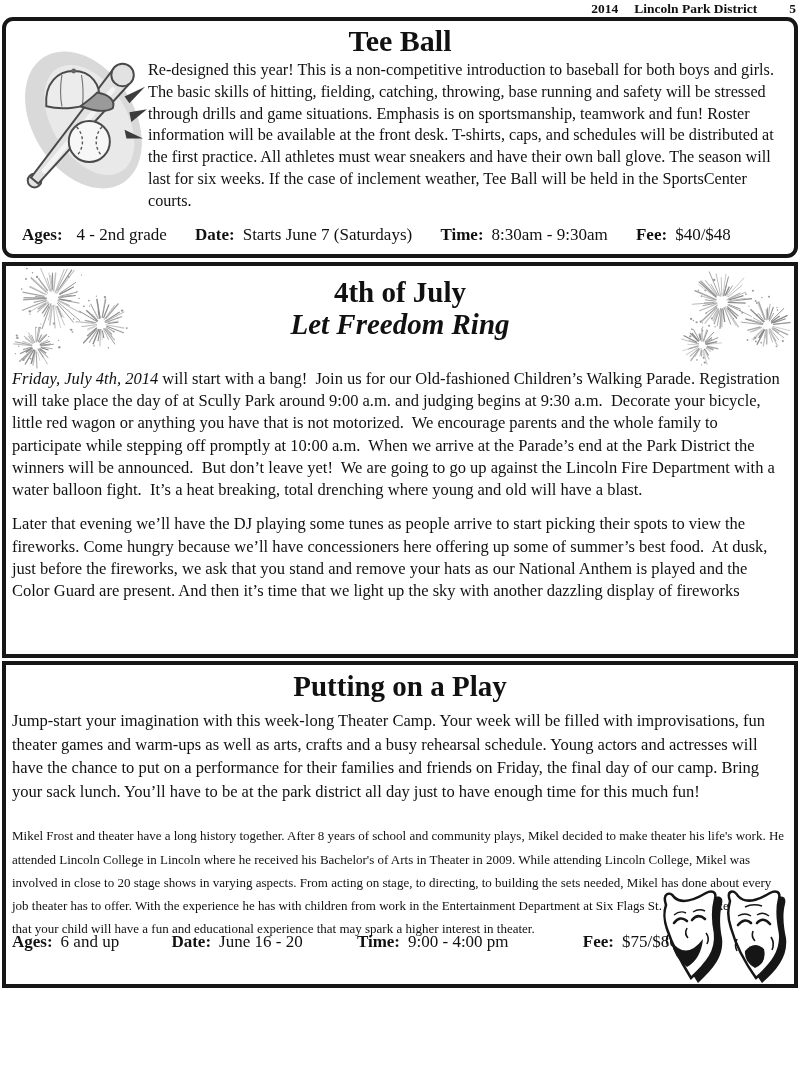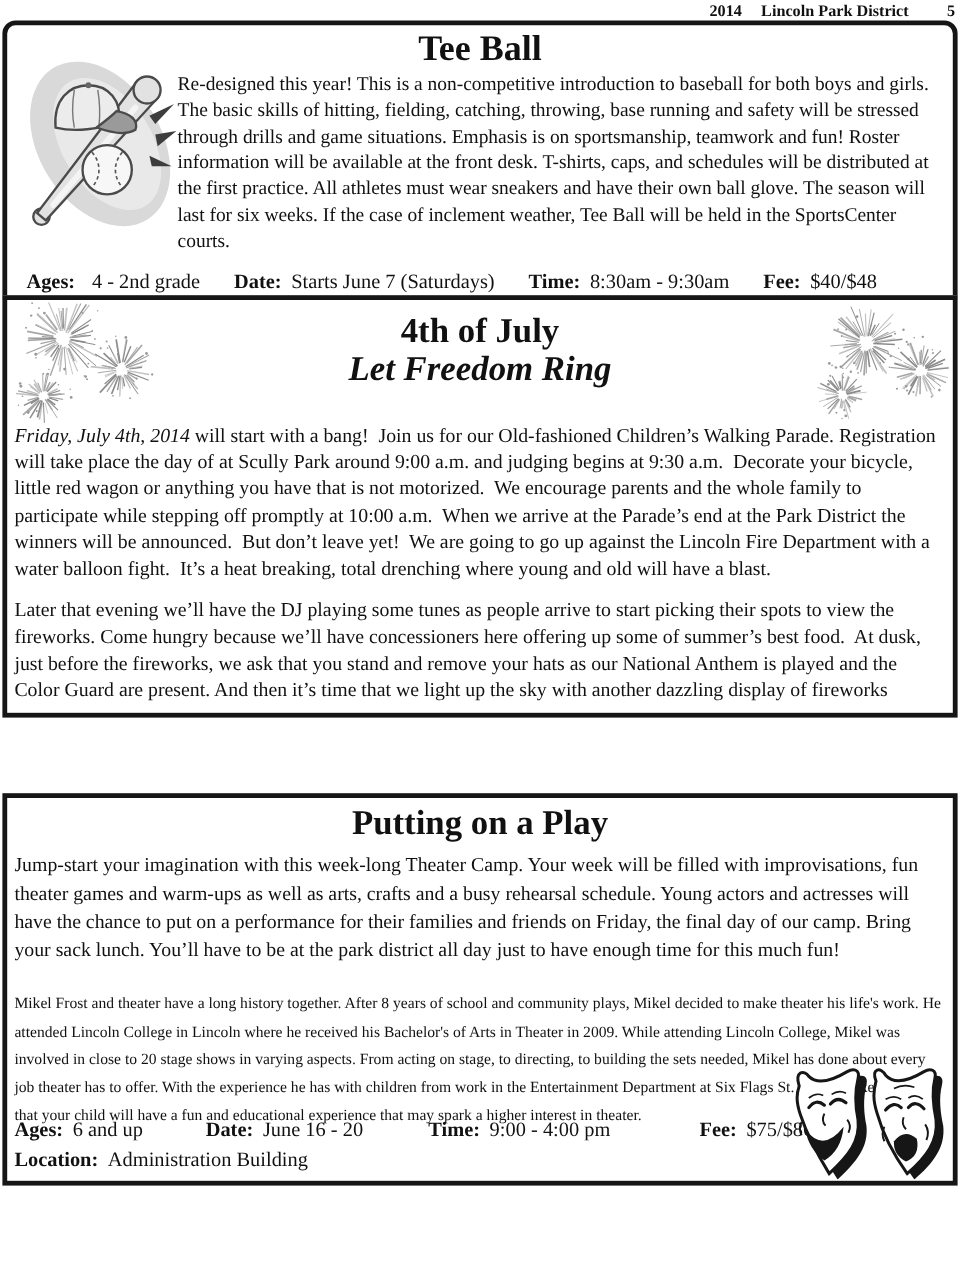--- a/index.html
+++ b/index.html
@@ -21,21 +21,21 @@
   }
   .page-header .hdr-year { margin-right:16px; }
   .page-header .hdr-num  { margin-left:32px; }
 
   
   .box {
     position:absolute; left:2px; right:2px;
     border:4px solid #161616; background:#fff; overflow:hidden;
   }
   .box-teeball { top:17px;  height:241px;border-radius:11px; }
-  .box-july    { top:246px; height:352px; }
+  .box-july    { top:262px; height:396px; }
   .box-play    { top:661px; height:327px; }
 
   .section-title {
     text-align:center; font-weight:bold; font-size:30px; line-height:32px;
   }
   .box-teeball .section-title { margin-top:4px; }
   .box-july .section-title    { margin-top:10px; font-size:29px; line-height:32px; }
   .box-play .section-title    { margin-top:5px;  font-size:29px; line-height:32px; }
   .section-subtitle {
     text-align:center; font-weight:bold; font-style:italic;
@@ -464,23 +464,20 @@
 
     <p class="body-text play-p1">Jump-start your imagination with this week-long Theater Camp. Your week will be filled with improvisations, fun theater games and warm-ups as well as arts, crafts and a busy rehearsal schedule. Young actors and actresses will have the chance to put on a performance for their families and friends on Friday, the final day of our camp. Bring your sack lunch. You’ll have to be at the park district all day just to have enough time for this much fun!</p>
     <p class="body-text play-p2">Mikel Frost and theater have a long history together. After 8 years of school and community plays, Mikel decided to make theater his life's work. He attended Lincoln College in Lincoln where he received his Bachelor's of Arts in Theater in 2009. While attending Lincoln College, Mikel was involved in close to 20 stage shows in varying aspects. From acting on stage, to directing, to building the sets needed, Mikel has done about every job theater has to offer. With the experience he has with children from work in the Entertainment Department at Six Flags St. Louis, Mikel insures that your child will have a fun and educational experience that may spark a higher interest in theater.</p>
 
     <div class="info-line play-info">
       <span class="ig ig-ages"><b class="lbl">Ages:</b><span>6 and up</span></span>
       <span class="ig ig-date"><b class="lbl">Date:</b><span>June 16 - 20</span></span>
       <span class="ig ig-time"><b class="lbl">Time:</b><span>9:00 - 4:00 pm</span></span>
       <span class="ig"><b class="lbl">Fee:</b><span>$75/$86</span></span>
     </div>
-    <div class="location-line">
-      <b class="lbl">Location:</b><span>Administration Building</span>
-    </div>
 
     <div class="masks-art">
       <svg viewBox="0 0 142 104" width="142" height="104">
 
         <path d="M16,26 C12,14 20,12 24,18 C32,26 46,20 56,14 C61,11 67,12 65,20 C62,32 63,44 65,54 C67,72 57,84 41,99 C33,86 23,68 17,50 C13,38 14,32 16,26 Z" fill="#161616" transform="translate(7,5)"></path>
         <path d="M80,22 C76,11 84,10 88,17 C96,26 110,20 120,14 C125,11 131,12 129,20 C126,32 128,44 130,54 C132,72 122,85 106,99 C96,85 86,67 81,49 C77,37 78,30 80,22 Z" fill="#161616" transform="translate(6,5)"></path>
 
         <path d="M16,26 C12,14 20,12 24,18 C32,26 46,20 56,14 C61,11 67,12 65,20 C62,32 63,44 65,54 C67,72 57,84 41,99 C33,86 23,68 17,50 C13,38 14,32 16,26 Z" fill="#ffffff" stroke="#161616" stroke-width="2.5"></path>
         <path d="M24,44 Q30,36 37,42" fill="none" stroke="#161616" stroke-width="2.6" stroke-linecap="round"></path>
         <path d="M42,41 Q48,34 55,40" fill="none" stroke="#161616" stroke-width="2.6" stroke-linecap="round"></path>

